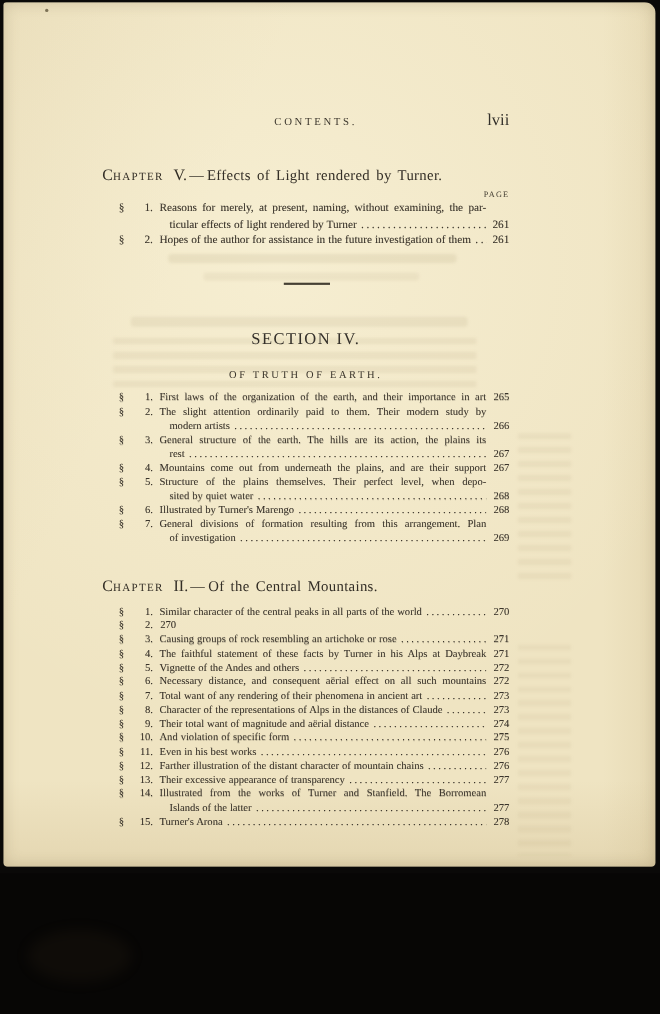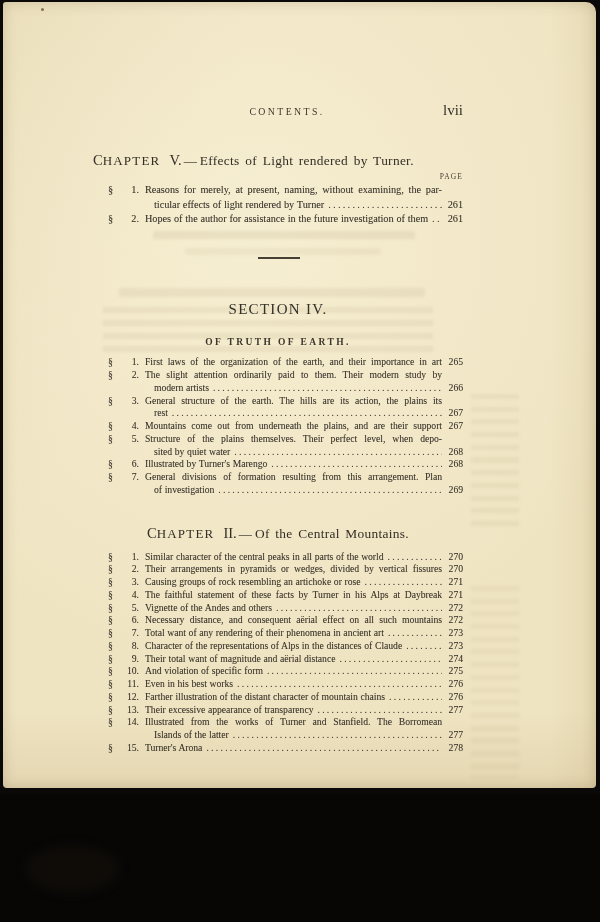--- a/index.html
+++ b/index.html
@@ -39,47 +39,47 @@
   .running{
     text-align:center;padding-left:18px;
     font-size:9.8px;letter-spacing:2.4px;color:#3e382e;
   }
   .folio{position:absolute;right:0;top:-4px;font-size:15px;color:#33302a;}
 
   .content{position:absolute;left:90px;right:133px;top:139px;}
 
   .chap{white-space:nowrap;color:#332e26;}
   .chap .cap{font-size:14.5px;}
-  .chap .sc{font-size:13px;letter-spacing:1.2px;font-family:Liberation Serif, serif;}
+  .chap .sc{font-size:10px;letter-spacing:1.2px;font-family:Liberation Serif, serif;}
   .chap .numeral{font-size:14.5px;margin-left:9px;}
   .chap .dash{font-size:13.2px;margin:0 3px 0 2px;}
   .chap .ctitle{font-size:13.4px;letter-spacing:.3px;word-spacing:2px;}
   .chap.chapter-5{margin-top:10px;}
   .chap.chapter-1{margin-top:19px;}
-  .chap.chapter-2{margin-top:27px;text-align:center;}
+  .chap.chapter-2{margin-top:27px;}
 
   .pagelabel{margin-top:3px;text-align:right;font-size:7.5px;letter-spacing:1.1px;color:#453f33;}
 
   .entries{margin-top:9px;font-size:9.6px;word-spacing:.3px;
            text-shadow:.2px .2px 0 rgba(59,53,44,.30);}
   .entries.wide{margin-top:2px;font-size:10.2px;}
   .row{display:flex;align-items:baseline;}
   .entries.normal .row{line-height:12.75px;}
   .entries.wide .row{line-height:14.6px;}
   .secmark{flex:none;width:31px;margin-left:15px;display:flex;justify-content:space-between;}
   .txt{margin-left:6px;white-space:nowrap;text-align:center;}
   .row.justify .txt{flex:1 1 auto;min-width:0;text-align:justify;text-align-last:justify;}
   .txt.conttxt{margin-left:61px;}
   .leader{flex:1 1 auto;min-width:0;overflow:hidden;white-space:nowrap;
           letter-spacing:2.3px;padding:0 3px 0 4px;}
   .pagecol{flex:none;width:18px;margin-left:3px;text-align:right;}
 
   .divider{width:42px;height:2.5px;background:#46403.4px;background:#464034;margin:30px auto 0;position:relative;left:1px;}
   .section-title{margin-top:42px;text-align:center;font-size:15px;letter-spacing:1.3px;color:#34302a;}
-  .section-sub{margin-top:19px;text-align:center;font-size:9.5px;letter-spacing:2.4px;color:#3c362c;font-weight:bold;}
+  .section-sub{margin-top:19px;text-align:center;font-size:9.5px;letter-spacing:2.4px;color:#3c362c;}
 </style>
 </head>
 <body>
 
 <div class="scan">
   <div class="paper">
     <div class="ghost gh1"></div>
     <div class="ghost gh2"></div>
     <div class="ghost gh3"></div>
     <div class="ghost gh4"></div>
@@ -211,21 +211,20 @@
             </span>
             <span class="txt">Similar character of the central peaks in all parts of the world</span>
             <span class="leader">................................................................................................................................................................</span>
             <span class="pagecol">270</span>
           </div>
           <div class="row justify">
             <span class="secmark">
               <span>§</span>
               <span>2.</span>
             </span>
-            <span class="txt">Their arrangements in pyramids or wedges, divided by vertical fissures</span>
             <span class="pagecol">270</span>
           </div>
           <div class="row dots">
             <span class="secmark">
               <span>§</span>
               <span>3.</span>
             </span>
             <span class="txt">Causing groups of rock resembling an artichoke or rose</span>
             <span class="leader">................................................................................................................................................................</span>
             <span class="pagecol">271</span>

